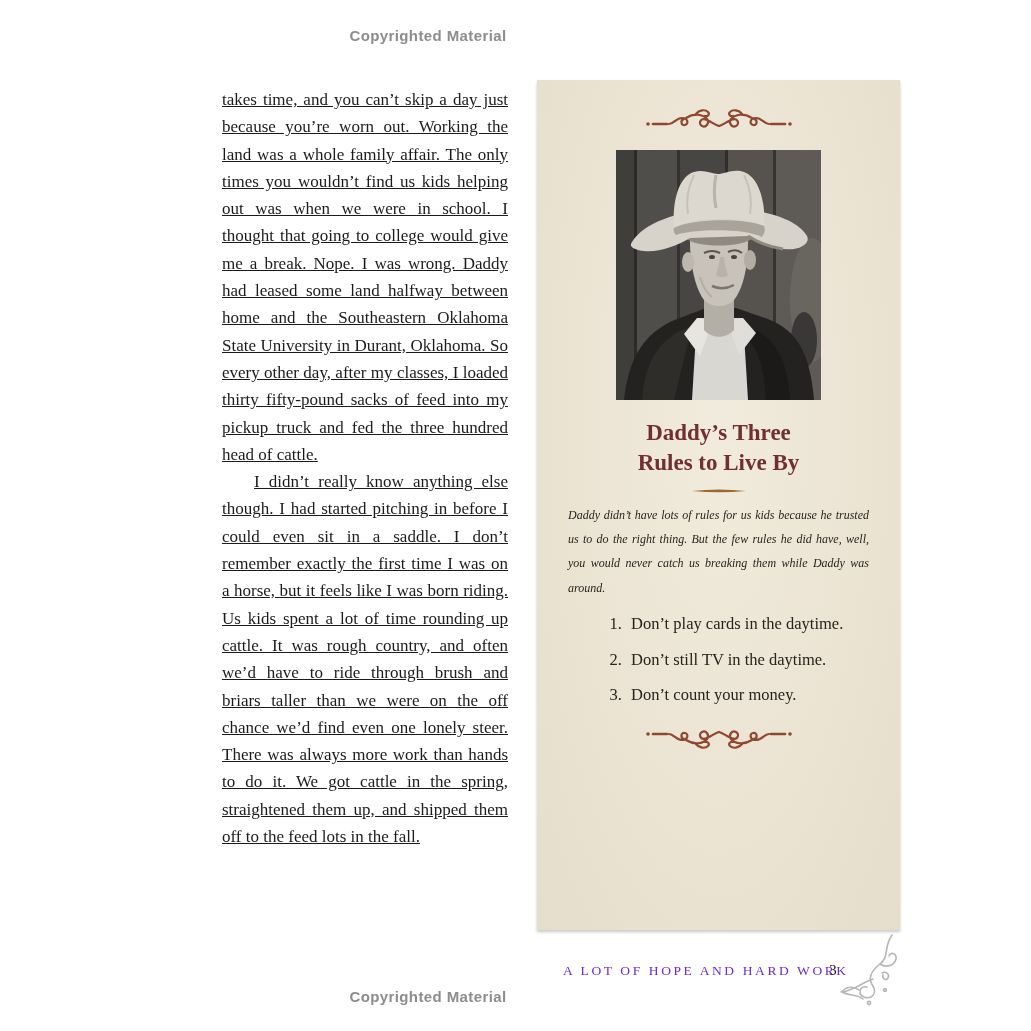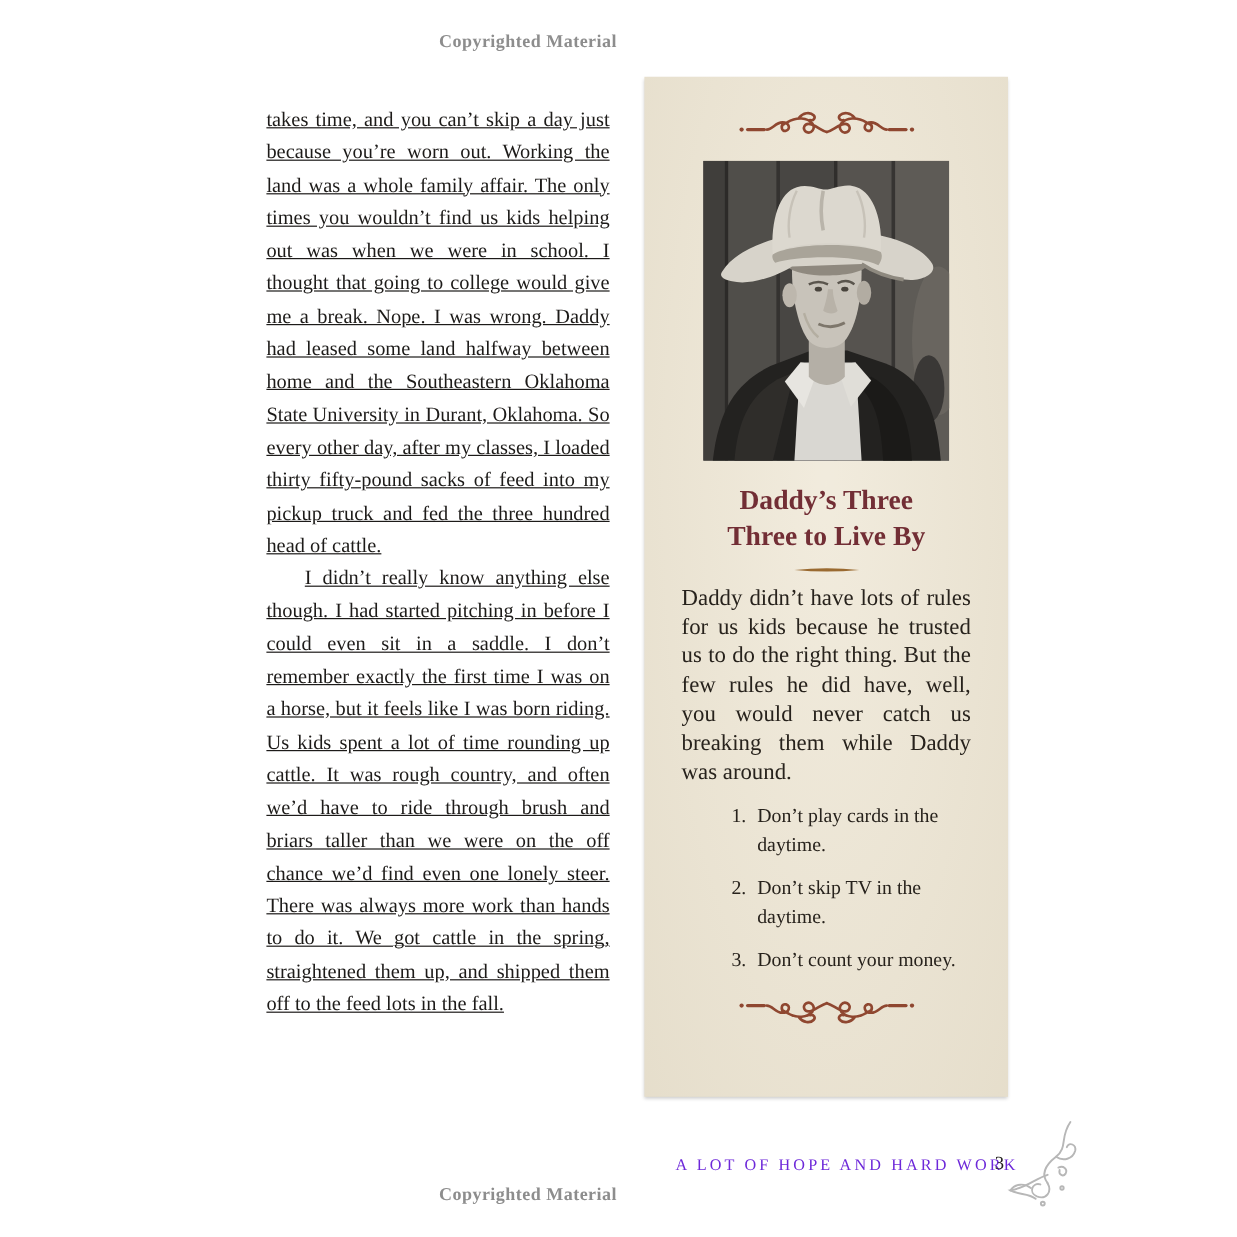--- a/index.html
+++ b/index.html
@@ -7,23 +7,23 @@
     width: 1031px; height: 1031px;
     background: #ffffff;
     position: relative;
     overflow: hidden;
     font-family: "Liberation Serif", serif;
     color: #1e1c1a;
   }
 
   .copyright {
     position: absolute;
-    left: 16px; width: 848px;
+    left: 4px; width: 848px;
     text-align: center;
-    font-family: Liberation Serif, serif;
+    font-family: Liberation Sans, sans-serif;
     font-weight: bold;
     font-size: 15px;
     letter-spacing: 0.4px;
     color: #8d8d8d;
   }
   .copyright.top { top: 27px; }
   .copyright.bottom { top: 988px; }
 
   
   .left-col {
@@ -34,22 +34,22 @@
     text-align: justify;
     color: #1d1b19;
     text-decoration: underline;
   }
   .left-col p { margin: 0; }
   .left-col p.indent { text-indent: 32px; }
 
   
   .sidebar {
     position: absolute;
-    left: 537px; top: 64px;
-    width: 303px; height: 850px;
+    left: 537px; top: 80px;
+    width: 363px; height: 850px;
     background: #ede5d2;
     background-image: radial-gradient(ellipse at 50% 40%, rgba(255,255,255,0.25), rgba(0,0,0,0.03));
     box-shadow: 0 2px 3px rgba(0,0,0,0.22);
     box-sizing: border-box;
   }
   .orn { display: block; margin: 25px auto 0; }
   .orn.bottom { margin-top: 16px; }
 
   .photo {
     display: block;
@@ -63,24 +63,25 @@
     font-weight: bold;
     font-size: 23px;
     line-height: 30px;
     color: #722e35;
   }
 
   .rule-sep { display: block; margin: 10px auto 0; }
 
   .sb-text {
     margin: 9px 31px 0;
-    font-size: 19px;
+    font-size: 12px;
     line-height: 24.2px;
     text-align: justify;
     color: #27221c;
+    font-style: italic;
   }
 
   .sb-rules {
     margin: 12px 31px 0 77px;
     padding: 0;
     font-size: 16.5px;
     line-height: 23.8px;
     color: #27221c;
   }
   .sb-rules li { padding-left: 5px; margin: 12px; }
@@ -178,32 +179,32 @@
     <path d="M58 78 C56 48 64 26 78 22 C88 19 96 24 102 24 C108 24 118 18 128 22 C142 27 150 50 148 76 C130 66 76 66 58 78 Z" fill="#dcd8cf"></path>
     <path d="M100 25 C98 35 98 48 100 58" stroke="#b9b4aa" stroke-width="3" fill="none"></path>
     <path d="M78 25 C72 37 70 52 72 64" stroke="#c7c2b8" stroke-width="2" fill="none"></path>
     <path d="M128 25 C134 37 136 52 134 64" stroke="#c7c2b8" stroke-width="2" fill="none"></path>
     <path d="M58 78 C76 68 130 68 148 76 C150 80 148 84 146 87 C128 78 78 79 60 85 C58 83 57 80 58 78 Z" fill="#a9a499"></path>
     <path d="M132 86 C141 92 153 97 167 99" stroke="#8e897f" stroke-width="3" fill="none"></path>
   </svg>
 
   <div class="sb-title">
     <span>Daddy’s Three</span><br>
-    <span>Three to Live By</span>
+    <span>Rules to Live By</span>
   </div>
 
   <svg class="rule-sep" width="56" height="6" viewBox="0 0 56 6">
     <path d="M1 3 Q28 0 55 3 Q28 5.5 1 3 Z" fill="#9a6a30"></path>
   </svg>
 
   <p class="sb-text">Daddy didn’t have lots of rules for us kids because he trusted us to do the right thing. But the few rules he did have, well, you would never catch us breaking them while Daddy was around.</p>
 
   <ol class="sb-rules">
     <li>Don’t play cards in the daytime.</li>
-    <li>Don’t skip TV in the daytime.</li>
+    <li>Don’t still TV in the daytime.</li>
     <li>Don’t count your money.</li>
   </ol>
 
 
   <svg class="orn bottom" width="150" height="30" viewBox="0 0 150 30">
       <use href="#ornament" transform="translate(0 30) scale(1 -1)"></use>
     </svg>
 
 </aside>
 

